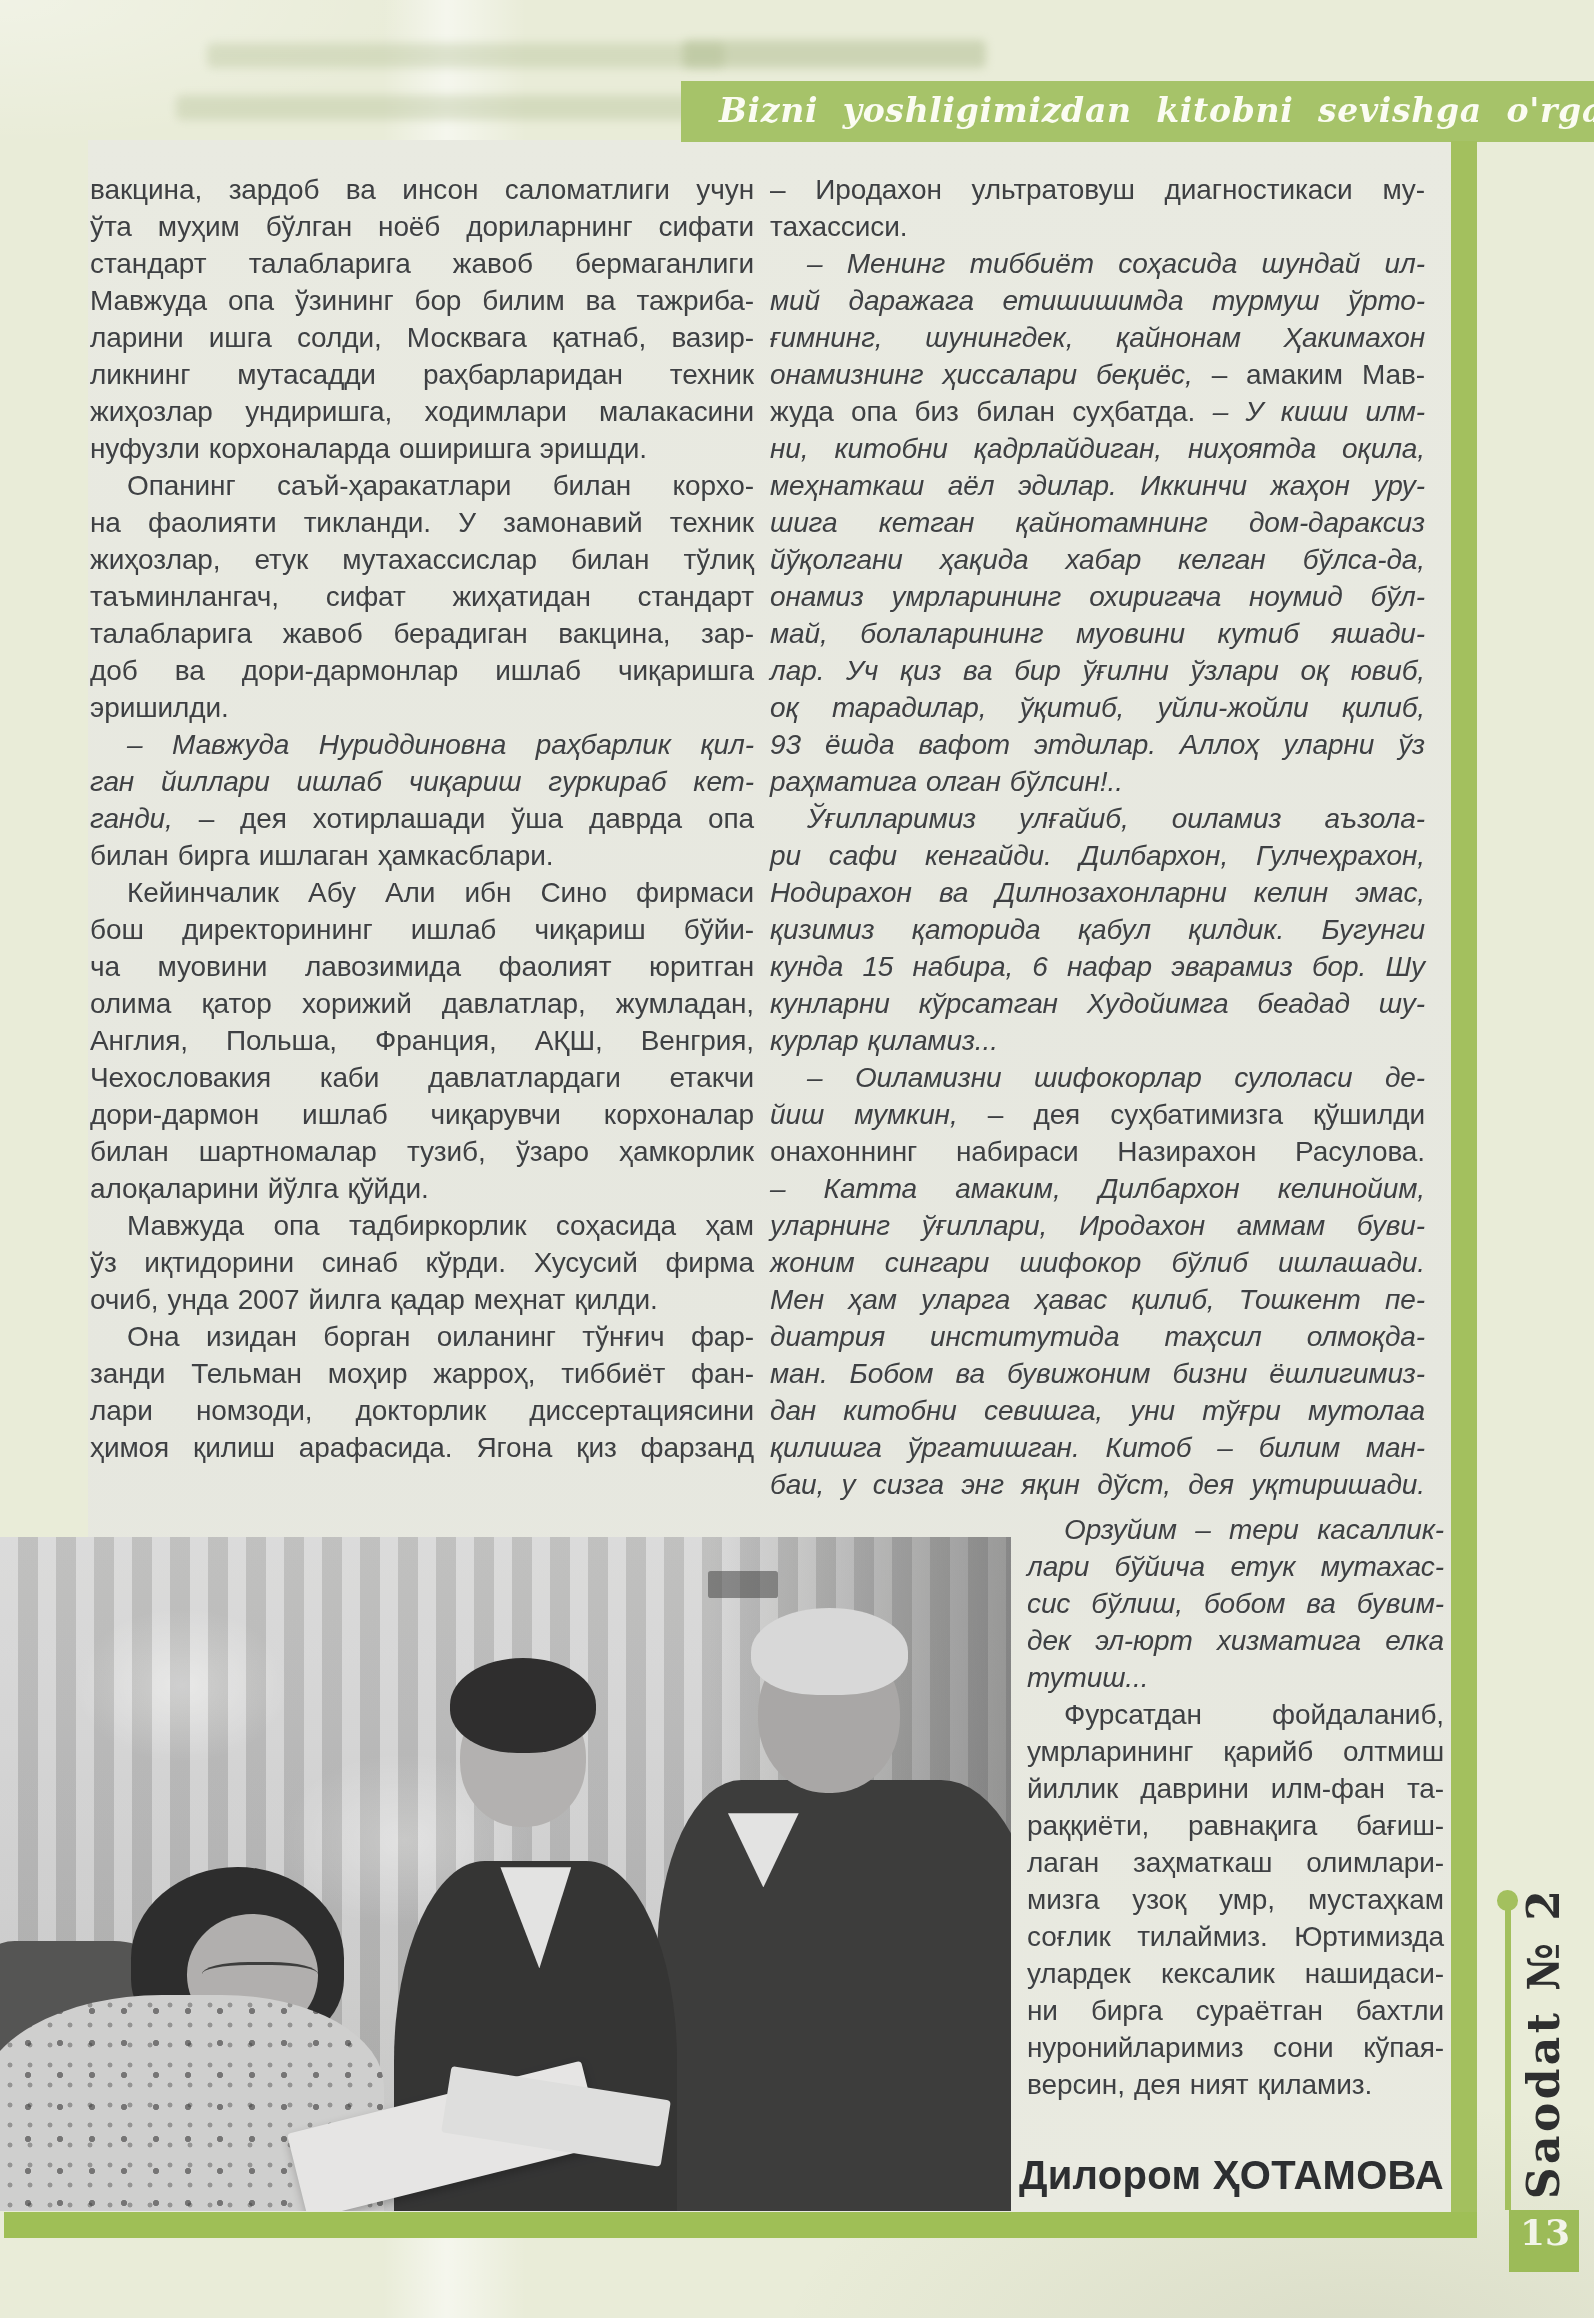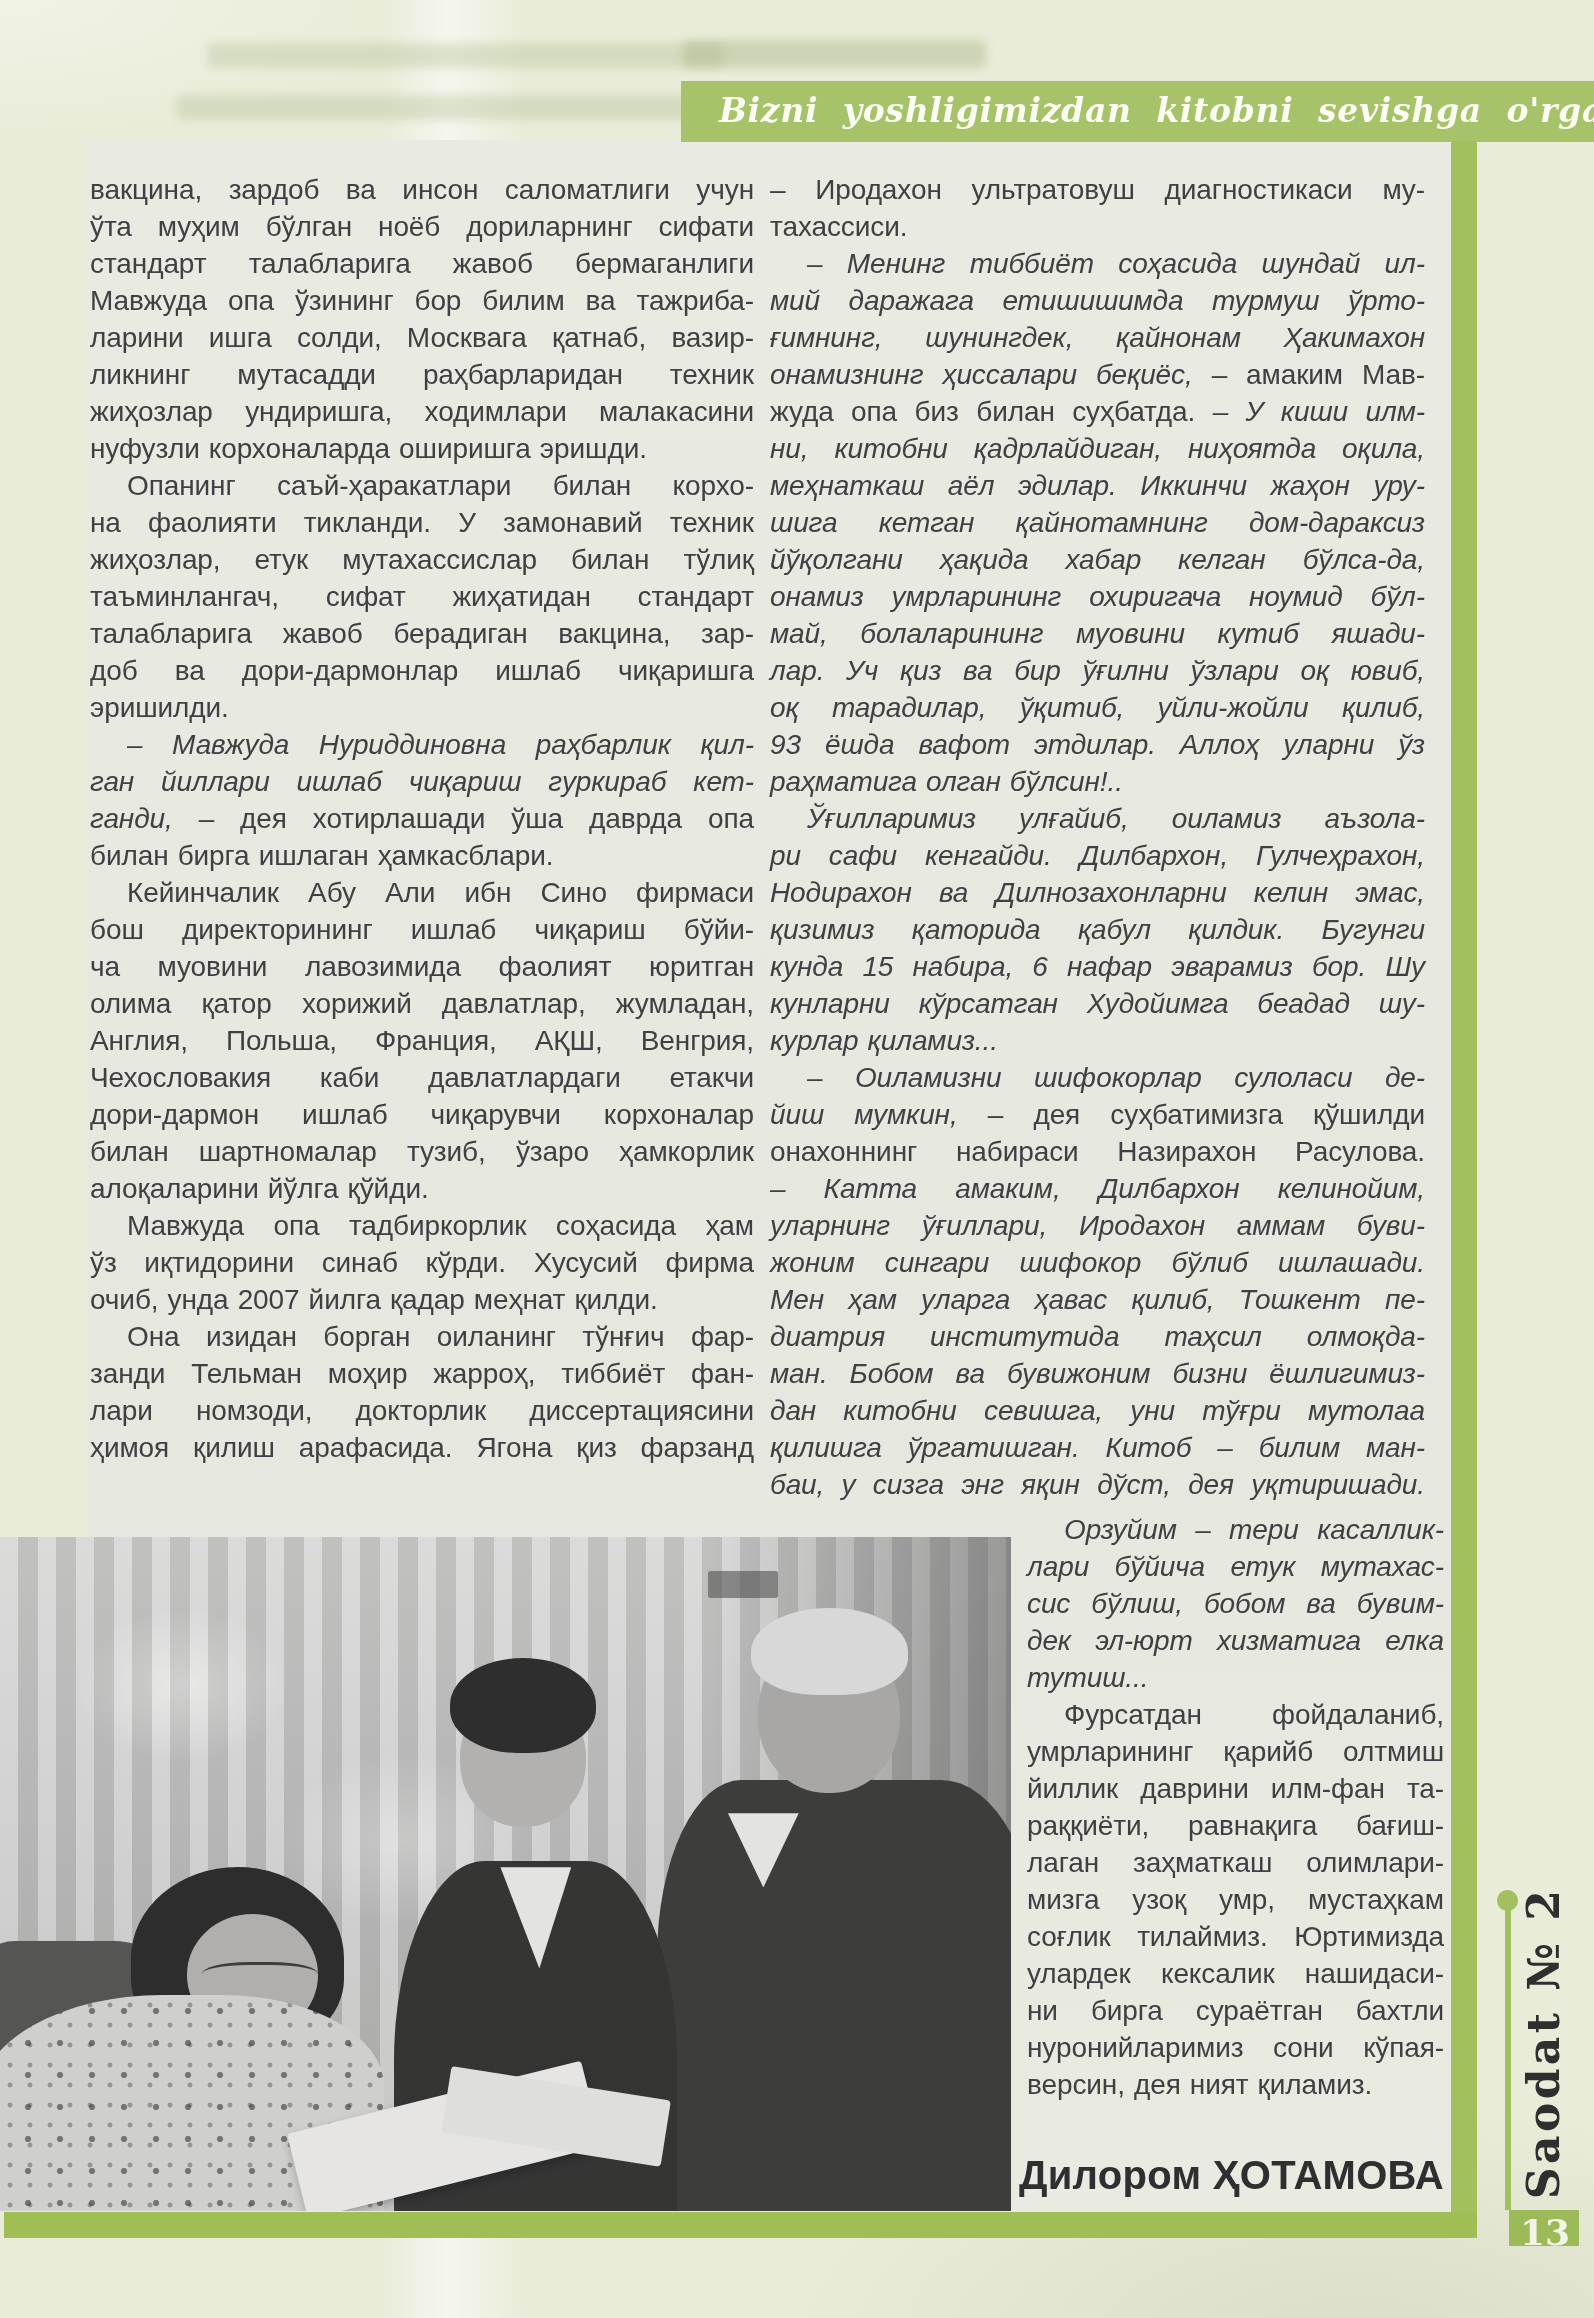--- a/index.html
+++ b/index.html
@@ -55,21 +55,21 @@
 
   
   #journal-label{
     position:absolute;left:1543px;top:2043px;transform:translate(-50%,-50%) rotate(-90deg);
     white-space:nowrap;font-family:"DejaVu Serif",serif;font-weight:700;
     font-size:44px;letter-spacing:3.4px;color:#2e2f2f;
   }
   #marker-line{position:absolute;left:1505px;top:1900px;width:6.2px;height:310px;background:#a3c05e;}
   #marker-dot{position:absolute;left:1497px;top:1890px;width:20.7px;height:20.7px;border-radius:50%;background:#a3c05e;}
   #page-badge{
-    position:absolute;left:1509px;top:2210px;width:70px;height:36px;background:#9cbb58;
+    position:absolute;left:1509px;top:2210px;width:70px;height:62px;background:#9cbb58;
     color:#f2f4e8;font-family:"DejaVu Serif",serif;font-weight:700;font-size:36px;
     line-height:44px;padding-left:11px;box-sizing:border-box;
   }
 
   
   #photo{
     position:absolute;left:0px;top:1537px;width:1011px;height:674px;overflow:hidden;
     background:
       repeating-linear-gradient(90deg, rgba(255,255,255,.28) 0 18px, rgba(115,115,108,.16) 18px 38px),
       radial-gradient(152px 110px at 18% 22%, rgba(255,255,255,.5), rgba(255,255,255,0) 70%),

